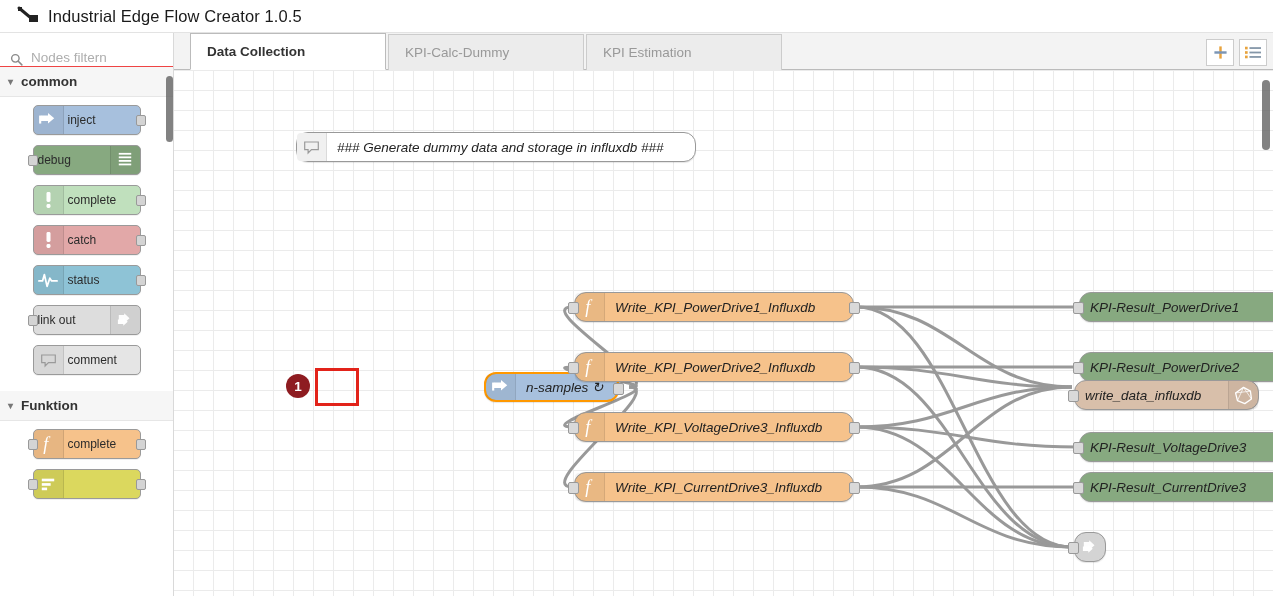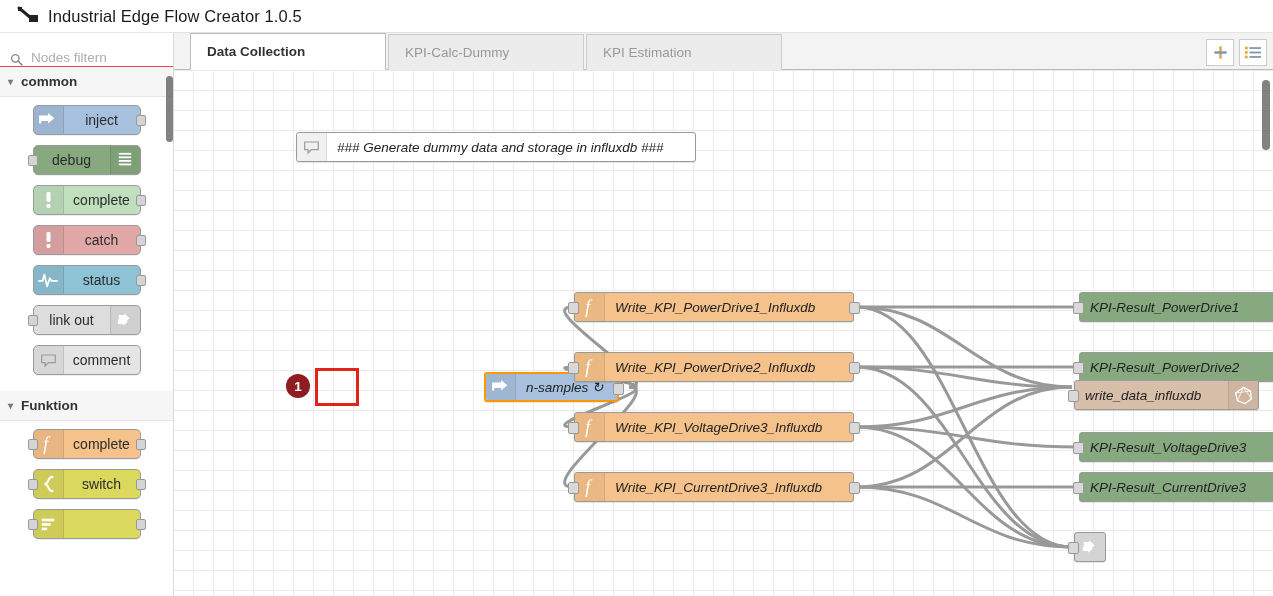--- a/index.html
+++ b/index.html
@@ -58,21 +58,21 @@
     display: flex; align-items: center; justify-content: center;
     background: rgba(0,0,0,.06);
     border-right: 1px solid rgba(0,0,0,.10);
     border-radius: 4px 0 0 4px;
   }
   .pnode .icon-box.right {
     border-right: 0; border-left: 1px solid rgba(0,0,0,.10);
     border-radius: 0 4px 4px 0;
   }
   .pnode .plabel {
-    flex: 1; text-align: center; font-size: 14px; color: #2b2b2b;
+    flex: 1; text-align: left; font-size: 12px; color: #2b2b2b;
     padding: 0 4px; white-space: nowrap; overflow: hidden;
   }
   .port {
     position: absolute; width: 10px; height: 11px; top: 9px;
     background: #d4d4d4; border: 1px solid #999; border-radius: 2px;
   }
   .port.out { right: -6px; }
   .port.in  { left: -6px; }
   #palette-scrollbar {
     position: absolute; left: 166px; top: 76px; width: 7px; height: 66px;
@@ -108,21 +108,21 @@
     overflow: hidden; background-color: #fff;
     background-image:
       linear-gradient(to right, #ebebeb 1px, transparent 1px),
       linear-gradient(to bottom, #ebebeb 1px, transparent 1px);
     background-size: 20px 20px;
     background-position: -1px 0px;
   }
   #wires { position: absolute; left: 0; top: 0; width: 1099px; height: 526px; }
 
   .node {
-    position: absolute; height: 30px; border: 1px solid #999; border-radius: 3px;
+    position: absolute; height: 30px; border: 1px solid #999; border-radius: 12px;
     display: flex; align-items: center; box-shadow: 0 1px 1px rgba(0,0,0,.10);
   }
   .node .nicon {
     width: 30px; height: 100%; flex: none;
     display: flex; align-items: center; justify-content: center;
     background: rgba(0,0,0,.05); border-right: 1px solid rgba(0,0,0,.09);
     border-radius: 4px 0 0 4px;
   }
   .node .nicon.right {
     border-right: 0; border-left: 1px solid rgba(0,0,0,.09);
@@ -257,30 +257,20 @@
         <span>Funktion</span>
       </div>
       <div class="cat-body">
         <div class="pnode" style="background: rgb(246, 194, 139);">
           <span class="icon-box">
             <svg width="14" height="19" viewBox="0 0 14 20">
               <text x="2" y="16" font-family="Liberation Serif, serif" font-style="italic" font-size="19" fill="#fff">f</text>
             </svg>
           </span>
           <span class="plabel">complete</span>
-          <span class="port out"></span>
-          <span class="port in"></span>
-        </div>
-        <div class="pnode" style="background: rgb(219, 216, 94);">
-          <span class="icon-box">
-            <svg width="16" height="18" viewBox="0 0 18 20">
-              <path d="M14 2 C8 2 11 10 5 10 C11 10 8 18 14 18" fill="none" stroke="#fff" stroke-width="2.3" stroke-linecap="round"></path>
-            </svg>
-          </span>
-          <span class="plabel">switch</span>
           <span class="port out"></span>
           <span class="port in"></span>
         </div>
         <div class="pnode" style="background: rgb(219, 216, 94);">
           <span class="icon-box">
             <svg width="16" height="16" viewBox="0 0 18 18">
               <rect x="2" y="3" width="14" height="3" fill="#fff"></rect>
               <rect x="2" y="8" width="10" height="3" fill="#fff"></rect>
               <rect x="2" y="13" width="6" height="3" fill="#fff"></rect>
             </svg>

